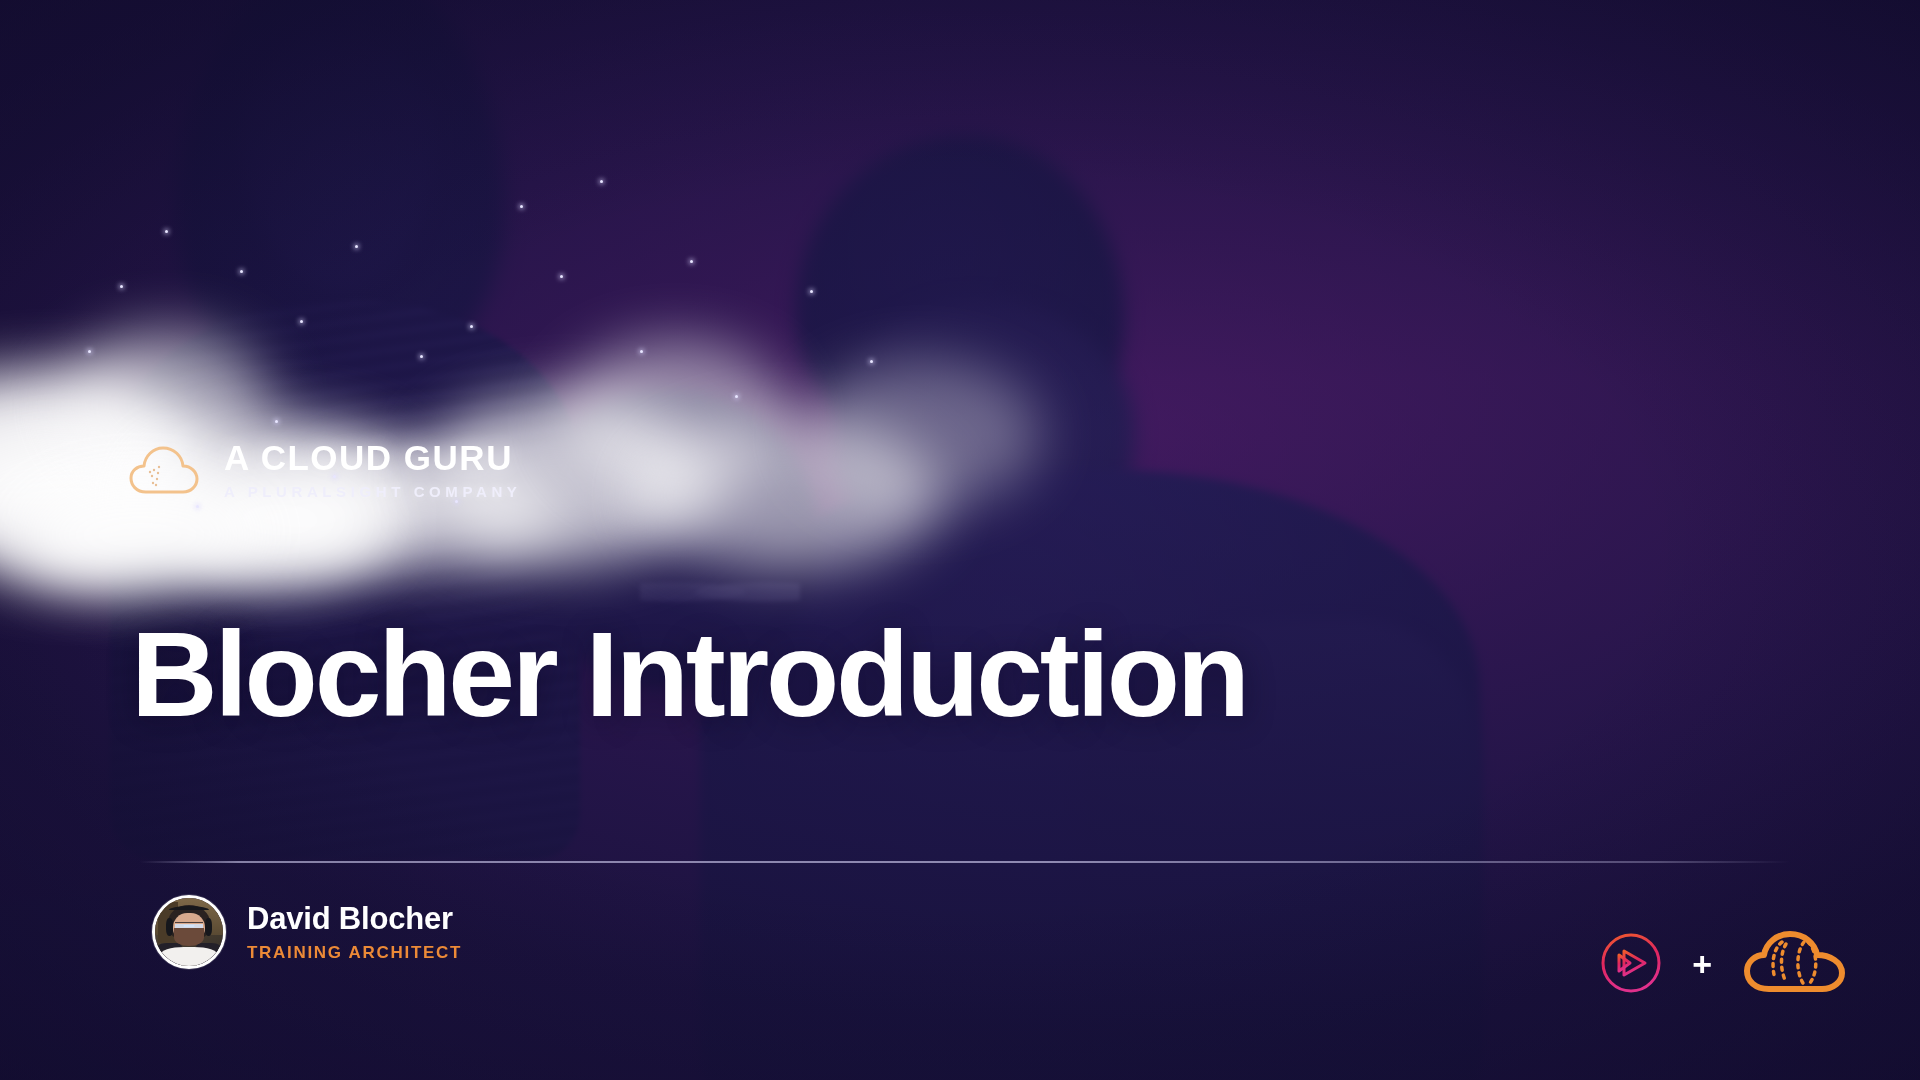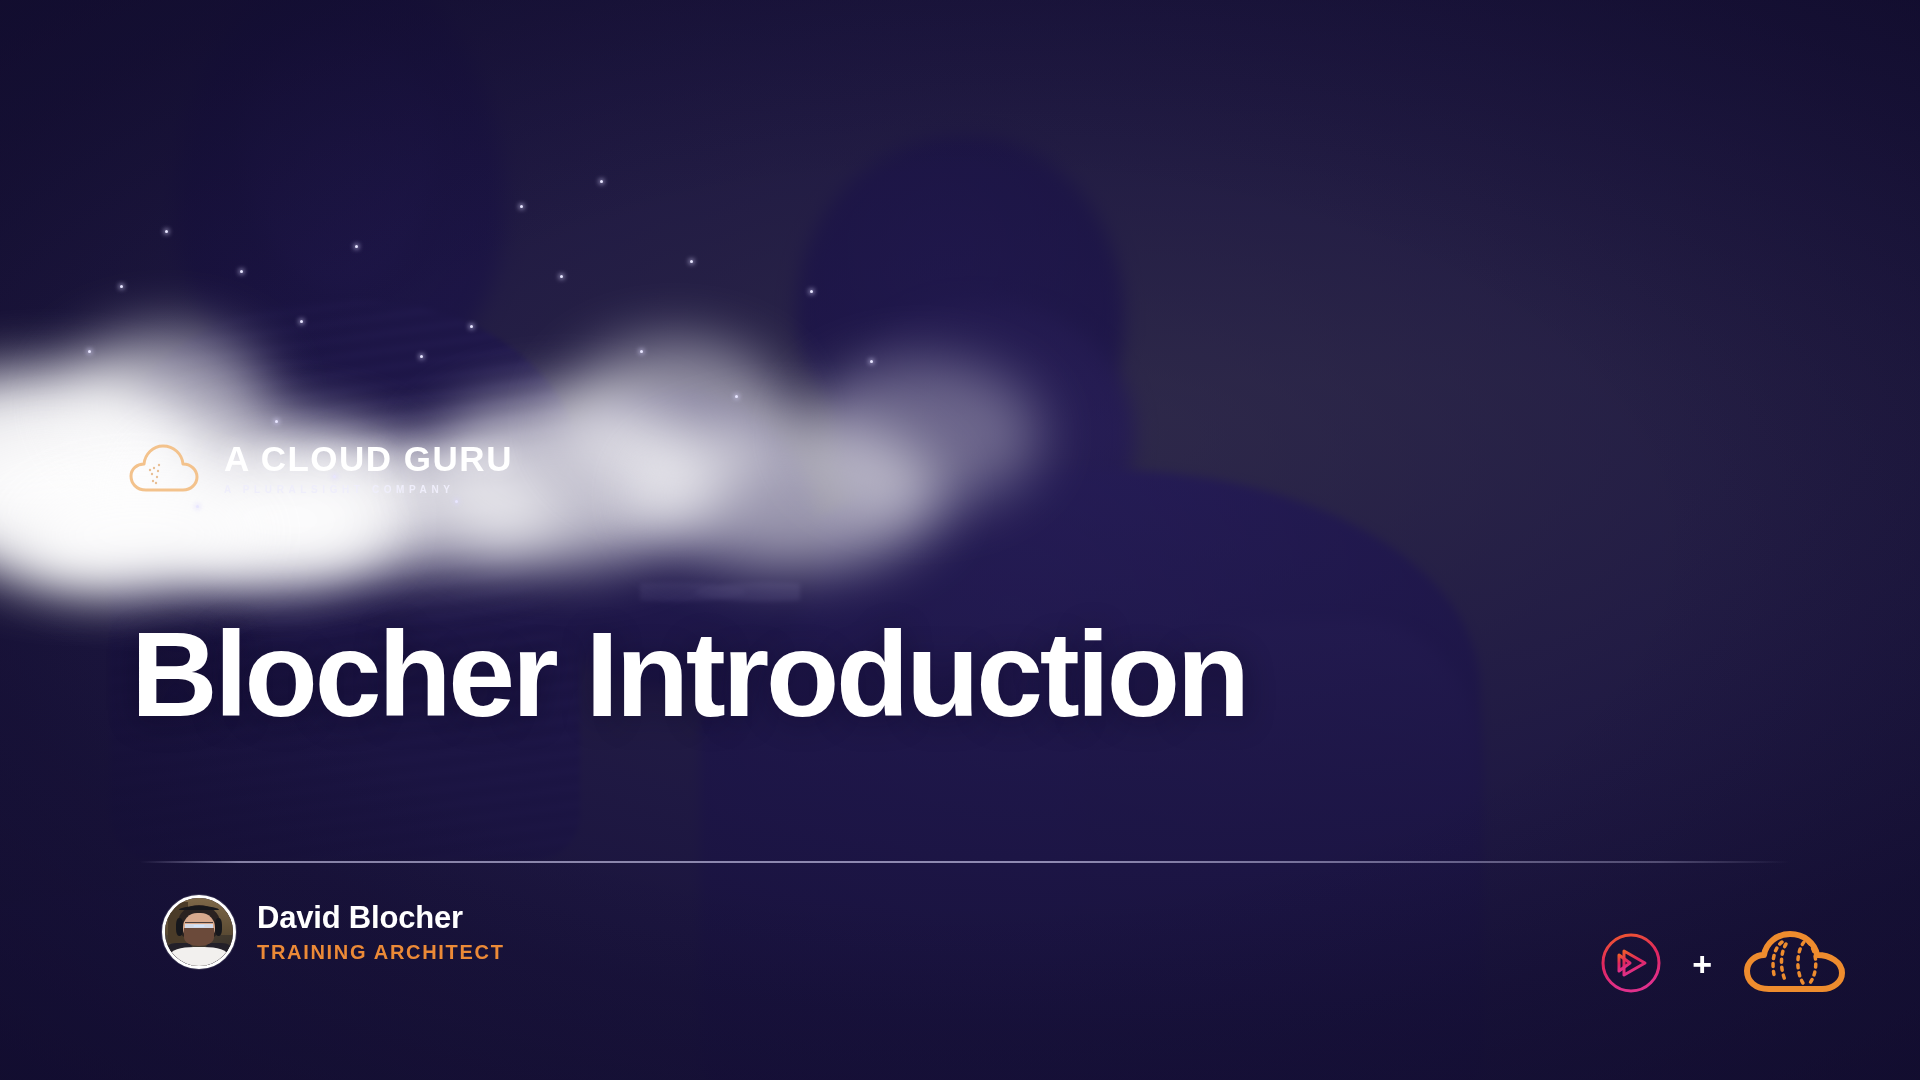--- a/index.html
+++ b/index.html
@@ -5,21 +5,21 @@
   * { margin:0; padding:0; box-sizing:border-box; }
   html,body{ background:#000; }
   body{
     font-family:"Liberation Sans", sans-serif;
     width:1920px; height:1080px; overflow:hidden;
   }
 
   .slide{
     position:relative;
     width:1920px; height:1080px;
-    background:#404040;
+    background:#701a75;
     overflow:hidden;
   }
 
   
   .photo{
     position:absolute; inset:0;
     overflow:hidden;
   }
   
   .fig-woman-hair{
@@ -130,21 +130,21 @@
   }
   .logo-cloud{ width:74px; height:56px; position:relative; }
   .logo-words{ display:flex; flex-direction:column; }
   .logo-title{
     font-size:35px; font-weight:bold; color:#fff;
     letter-spacing:1.5px; line-height:1; white-space:nowrap;
     text-shadow:0 0 18px rgba(255,255,255,.45);
   }
   .logo-sub{
     margin-top:9px;
-    font-size:10px; font-weight:bold; color:#efeefb;
+    font-size:15px; font-weight:bold; color:#efeefb;
     letter-spacing:4.6px; white-space:nowrap; line-height:1;
     text-shadow:0 0 10px rgba(255,255,255,.5);
   }
 
   
   .title{
     position:absolute; left:131px; top:614px;
     font-size:120px; font-weight:bold; color:#ffffff;
     letter-spacing:-3.2px; line-height:1;
     white-space:nowrap;
@@ -157,21 +157,21 @@
     background:linear-gradient(90deg,
       rgba(214,210,245,0) 0%,
       rgba(214,210,245,.58) 6%,
       rgba(214,210,245,.62) 55%,
       rgba(214,210,245,.30) 92%,
       rgba(214,210,245,0) 100%);
   }
 
   
   .presenter{
-    position:absolute; left:162px; top:895px;
+    position:absolute; left:152px; top:895px;
     display:flex; align-items:center; gap:21px;
   }
   .avatar{
     width:74px; height:74px; border-radius:50%;
     border:3px solid #ffffff; overflow:hidden; position:relative;
     background:#3a3050; flex:none;
     box-shadow:0 0 0 1px rgba(255,255,255,.15);
   }
   .av-bg{ position:absolute; inset:0;
     background:linear-gradient(160deg,#6e5c44 0%,#4c4132 45%,#2f2a26 100%); }
@@ -202,21 +202,21 @@
     border-radius:50% 20% 0 0; background:#232029; }
   .av-jacket-r{ position:absolute; right:-4%; bottom:0; width:44%; height:34%;
     border-radius:20% 50% 0 0; background:#232029; }
 
   .pres-name{
     font-size:31px; font-weight:bold; color:#ffffff; line-height:1.05;
     letter-spacing:-0.2px;
   }
   .pres-role{
     margin-top:8px;
-    font-size:20px; font-weight:bold; color:#ec8a37;
+    font-size:17px; font-weight:bold; color:#ec8a37;
     letter-spacing:1.7px; line-height:1;
   }
 
   
   .brandpair{
     position:absolute; right:68px; top:930px;
     display:flex; align-items:center; gap:30px;
   }
   .ps-mark{ width:62px; height:62px; }
   .plus{

